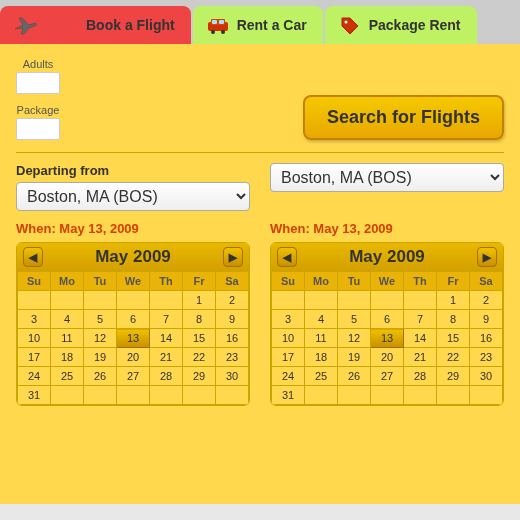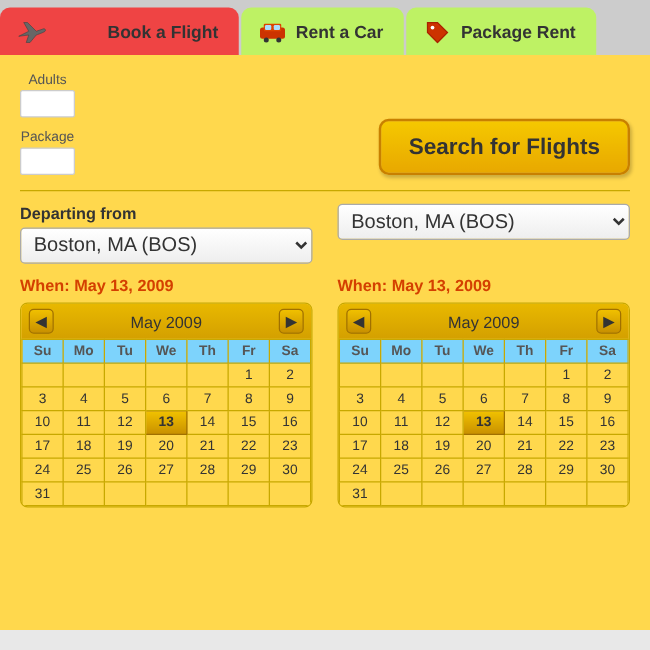--- a/index.html
+++ b/index.html
@@ -184,52 +184,52 @@
       border-radius: 4px;
       cursor: pointer;
       display: flex;
       align-items: center;
       justify-content: center;
       font-size: 11px;
       font-weight: bold;
       color: #333;
     }
     .cal-month-title {
-      font-weight: normal;
-      font-size: 13px;
+      font-weight: bold;
+      font-size: 17px;
       color: #333;
     }
     .cal-grid {
       width: 100%;
       border-collapse: collapse;
       font-size: 11px;
     }
     .cal-grid th {
-      background: #7dd3fc;
+      background: #eab308;
       color: #555;
       text-align: center;
       padding: 3px 0;
       font-weight: bold;
       border: 1px solid #c8a800;
       width: 14.28%;
     }
     .cal-grid td {
       text-align: center;
       padding: 3px 0;
       border: 1px solid #c8a800;
       cursor: pointer;
       width: 14.28%;
       color: #333;
     }
     .cal-grid td.day-cell {
       background: #ffd84d;
     }
     .cal-grid td.selected {
       background: linear-gradient(to bottom, #f0c000, #c89000);
-      font-weight: bold;
+      font-weight: normal;
       border: 1px solid #a07000;
     }
     .cal-grid td.empty {
       background: #ffd84d;
       cursor: default;
     }
   </style>
 </head>
 <body>
 

